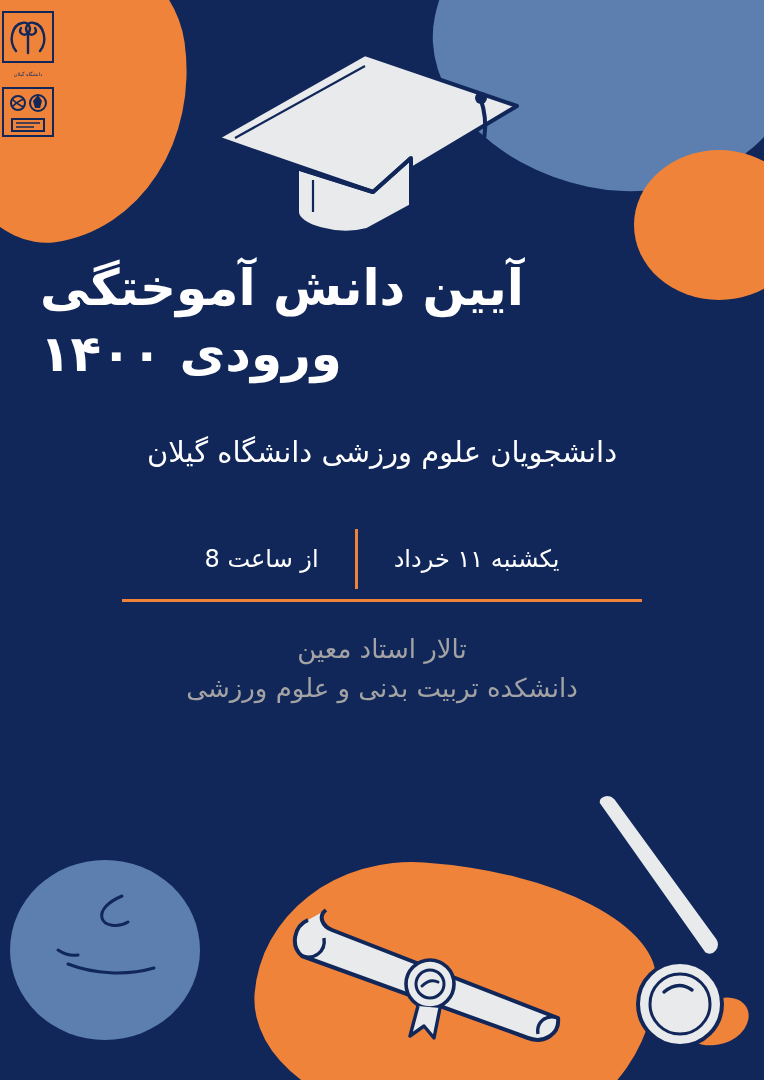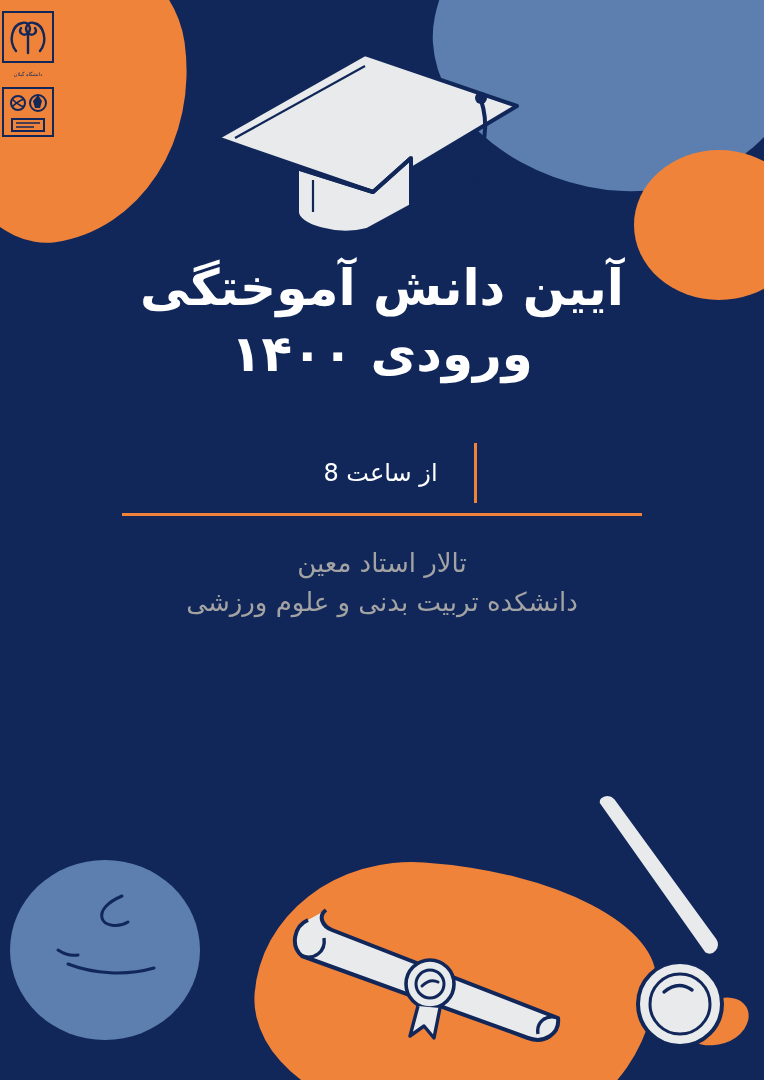--- a/index.html
+++ b/index.html
@@ -141,21 +141,21 @@
     color: #ffffff;
     padding: 0 40px;
     box-sizing: border-box;
   }
   .title {
     font-size: 50px;
     font-weight: bold;
     line-height: 1.32;
     letter-spacing: 0px;
     margin: 0;
-    text-align: center;
+    text-align: left;
     white-space: pre-line;
   }
   .subtitle {
     margin-top: 44px;
     font-size: 29px;
     line-height: 1.45;
     color: #ffffff;
     font-weight: normal;
   }
 
@@ -276,22 +276,24 @@
     <path d="M36 10 L118 126 M60 8 L140 124 M84 8 L162 122" stroke="#11275a" stroke-width="4" fill="none"></path>
     <path d="M30 14 C28 6 40 0 48 8 L150 148 C156 158 146 170 136 164 Z" fill="#e8eaec" stroke="#11275a" stroke-width="4" stroke-linejoin="round"></path>
     <circle cx="112" cy="214" r="42" fill="#e8eaec" stroke="#11275a" stroke-width="4"></circle>
     <circle cx="112" cy="214" r="30" fill="none" stroke="#11275a" stroke-width="3"></circle>
     <path d="M96 202 q14 -12 28 -2" fill="none" stroke="#11275a" stroke-width="3.4" stroke-linecap="round"></path>
   </svg>
 
   <div class="content">
     <h1 class="title">آیین دانش آموختگی
 ورودی ۱۴۰۰</h1>
+    <div class="subtitle">دانشجویان علوم ورزشی دانشگاه گیلان</div>
 
     <div class="meta">
+      <div class="meta-cell">یکشنبه ۱۱ خرداد</div>
       <div class="meta-divider"></div>
       <div class="meta-cell">از ساعت 8</div>
     </div>
     <div class="rule"></div>
 
     <div class="venue">تالار استاد معین
 دانشکده تربیت بدنی و علوم ورزشی</div>
   </div>
 
 </div>

